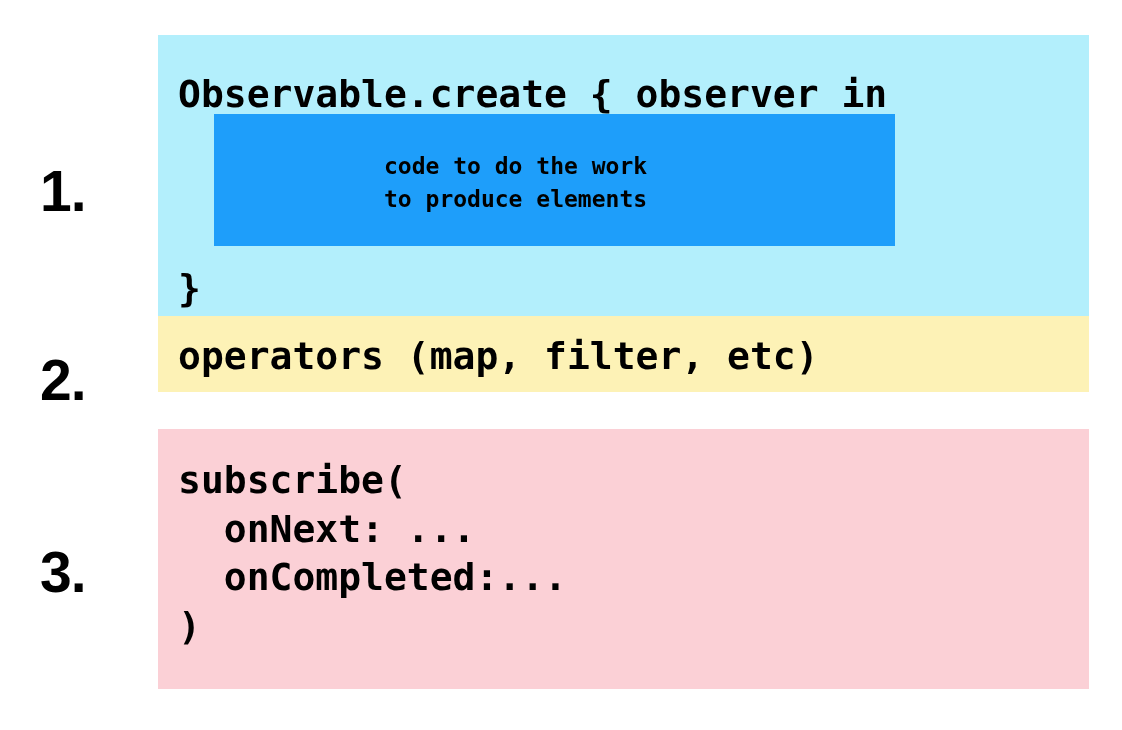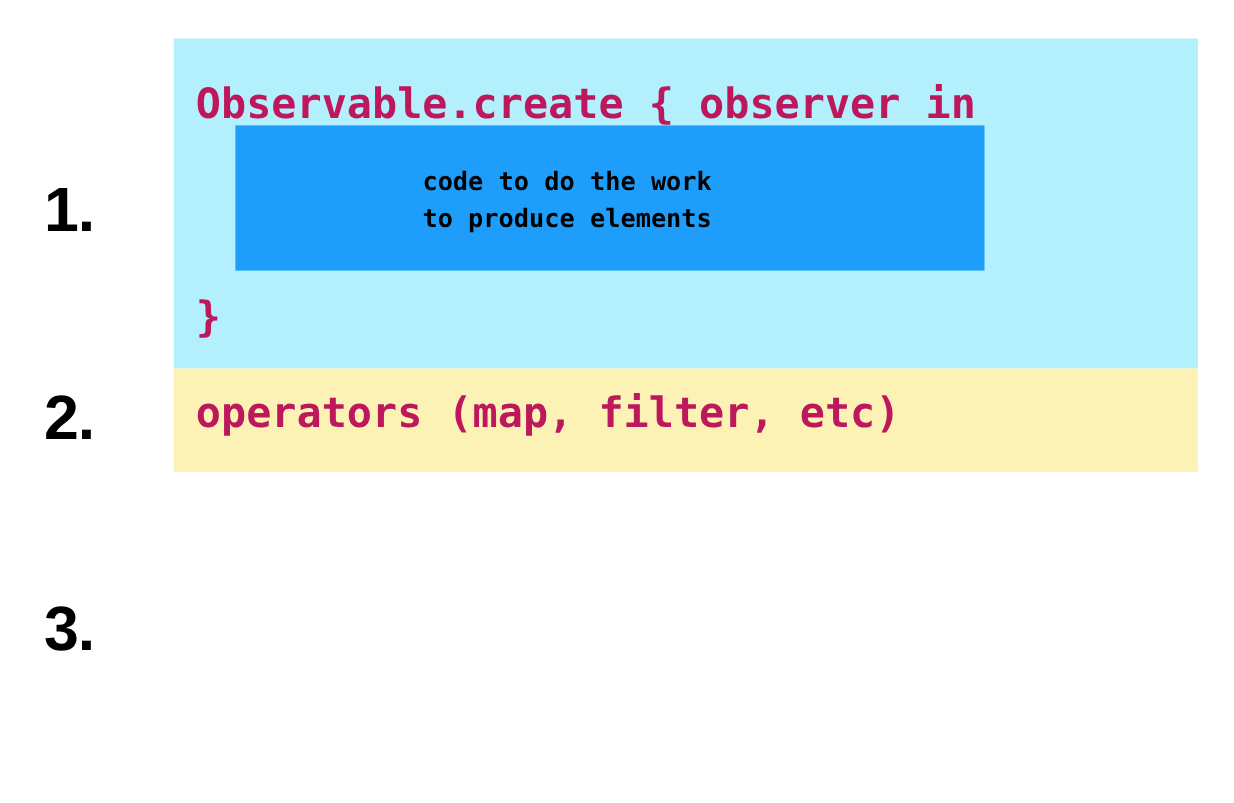--- a/index.html
+++ b/index.html
@@ -38,29 +38,29 @@
   #step-num-3 { left: 40px; top: 544px; }
 
   
   .band {
     position: absolute;
     left: 158px;
     width: 931px;
     box-sizing: border-box;
   }
   #band-create    { top: 35px;  height: 300px; background: #b3effc; }
-  #band-operators { top: 335px; height: 94px;  background: #fdf2b6; }
+  #band-operators { top: 316px; height: 76px;  background: #fdf2b6; }
   #band-subscribe { top: 429px; height: 260px; background: #fbd0d6; }
 
   
   .code {
     position: absolute;
     font-family: "DejaVu Sans Mono", monospace;
     font-weight: bold;
-    color: #be185d;
+    color: #000000;
     white-space: pre;
     line-height: 1.0;
   }
 
   
   #create-signature {
     left: 20px;
     top: 40px;
     font-size: 38px;
   }
@@ -126,14 +126,20 @@
   </div>
 
   <div class="step-number" id="step-num-2">2.</div>
 
   <div class="band" id="band-operators">
     <div class="code" id="operators-text">operators (map, filter, etc)</div>
   </div>
 
   <div class="step-number" id="step-num-3">3.</div>
 
+  <div class="band" id="band-subscribe">
+    <div class="code" id="subscribe-text">subscribe(
+  onNext: ...
+  onCompleted:...
+)</div>
+  </div>
 
 </div>
 
 </body></html>

